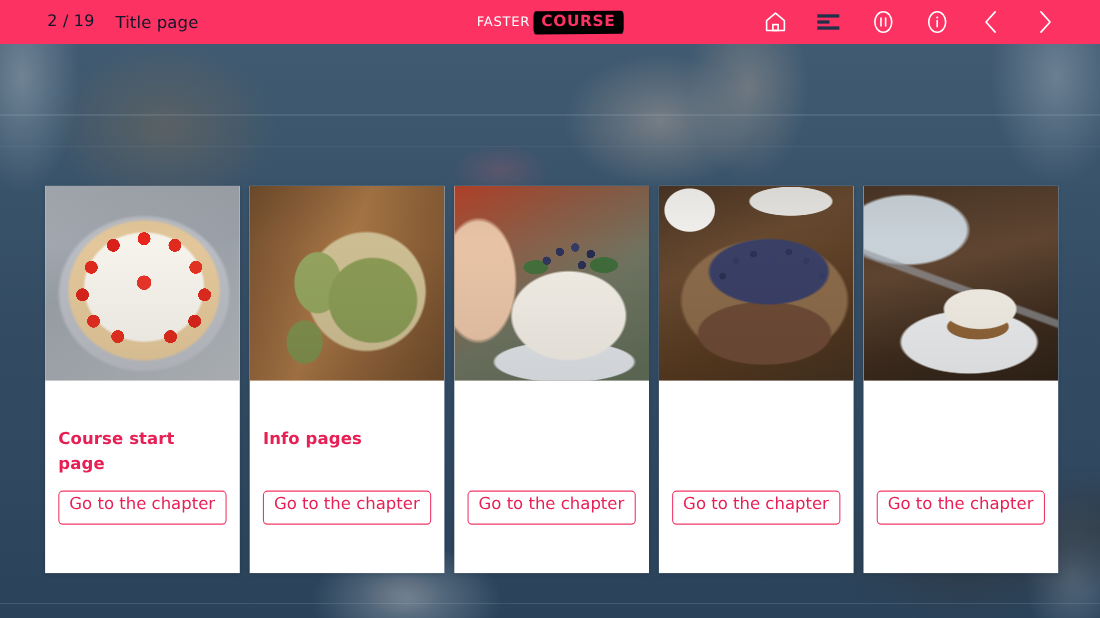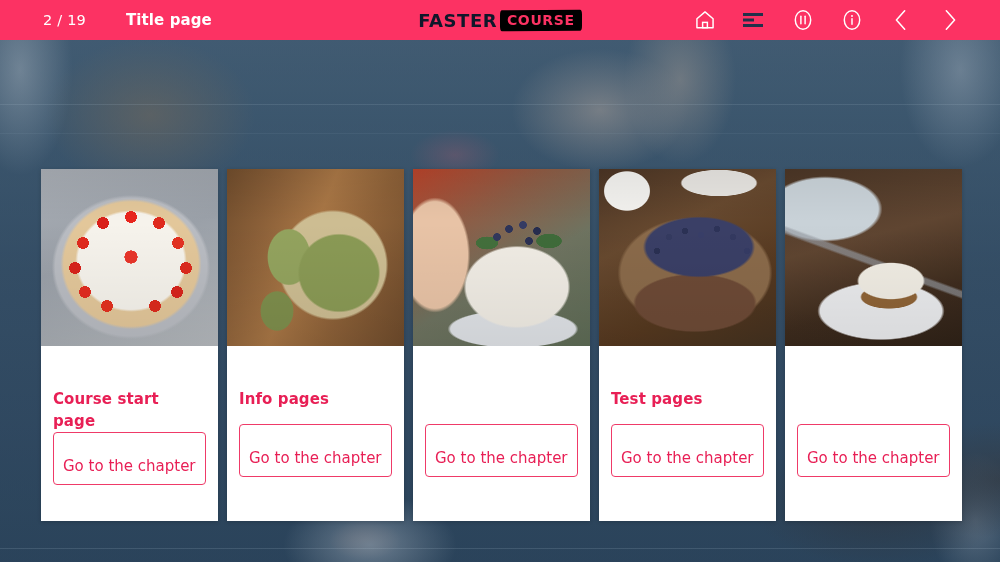--- a/index.html
+++ b/index.html
@@ -57,37 +57,37 @@
 
   
   .topbar {
     position: absolute; top: 0; left: 0;
     width: 1000px; height: 40px;
     background: #fc3263;
     display: flex; align-items: center;
     z-index: 20;
   }
   .page-counter {
-    color: #ffffff; font-size: 14.5px; letter-spacing: .2px;
+    color: #0f172a; font-size: 14.5px; letter-spacing: .2px;
     margin-left: 43px;
     text-align: right;
   }
   .page-title {
-    color: #ffffff; font-size: 15px; font-weight: bold;
-    margin-left: 40px; letter-spacing: .1px;
+    color: #0f172a; font-size: 15px; font-weight: normal;
+    margin-left: 19px; letter-spacing: .1px;
   }
 
   .logo {
     position: absolute; left: 0; right: 0; top: 0; bottom: 0;
     display: flex; align-items: center; justify-content: center;
     pointer-events: none;
   }
   .logo-inner { display: flex; align-items: center; gap: 3px; pointer-events: auto; }
   .logo-faster {
-    color: #0f172a; font-weight: bold; font-size: 18px;
+    color: #ffffff; font-weight: normal; font-size: 12px;
     letter-spacing: .6px;
   }
   .logo-course-box {
     background: #000000;
     padding: 2px 7px 3px;
     border-radius: 2px/5px;
     transform: skewY(-.4deg);
   }
   .logo-course {
     color: #fc3263; font-weight: bold; font-size: 14px;
@@ -136,21 +136,21 @@
   }
   .card-btn-wrap { margin-top: auto; padding-bottom: 44px; }
   .card-btn {
     display: inline-block;
     border: 1px solid #ef3a68;
     border-radius: 4px;
     color: #e81f55;
     background: transparent;
     font-size: 15px;
     line-height: 18px;
-    padding: 24px 9px 9px;
+    padding: 2px 9px 9px;
     white-space: nowrap;
     cursor: pointer;
     font-family: "DejaVu Sans", "Liberation Sans", sans-serif;
   }
 
   
   .img-strawberry-cake {
     background:
       radial-gradient(circle 8px at 90px 48px, #e8251d 0 72%, rgba(232,37,29,0) 74%),
       radial-gradient(circle 8px at 62px 54px, #d9201a 0 72%, rgba(217,32,26,0) 74%),
@@ -327,21 +327,20 @@
           <button class="card-btn">Go to the chapter</button>
         </div>
       </div>
     </div>
 
     <div class="card">
       <div class="card-img img-blueberry-tart">
           <div class="img-shade"></div>
         </div>
       <div class="card-body">
-        <div class="card-title">Test pages</div>
         <div class="card-btn-wrap">
           <button class="card-btn">Go to the chapter</button>
         </div>
       </div>
     </div>
 
     <div class="card">
       <div class="card-img img-carrot-cake">
           <div class="img-shade"></div>
         </div>

